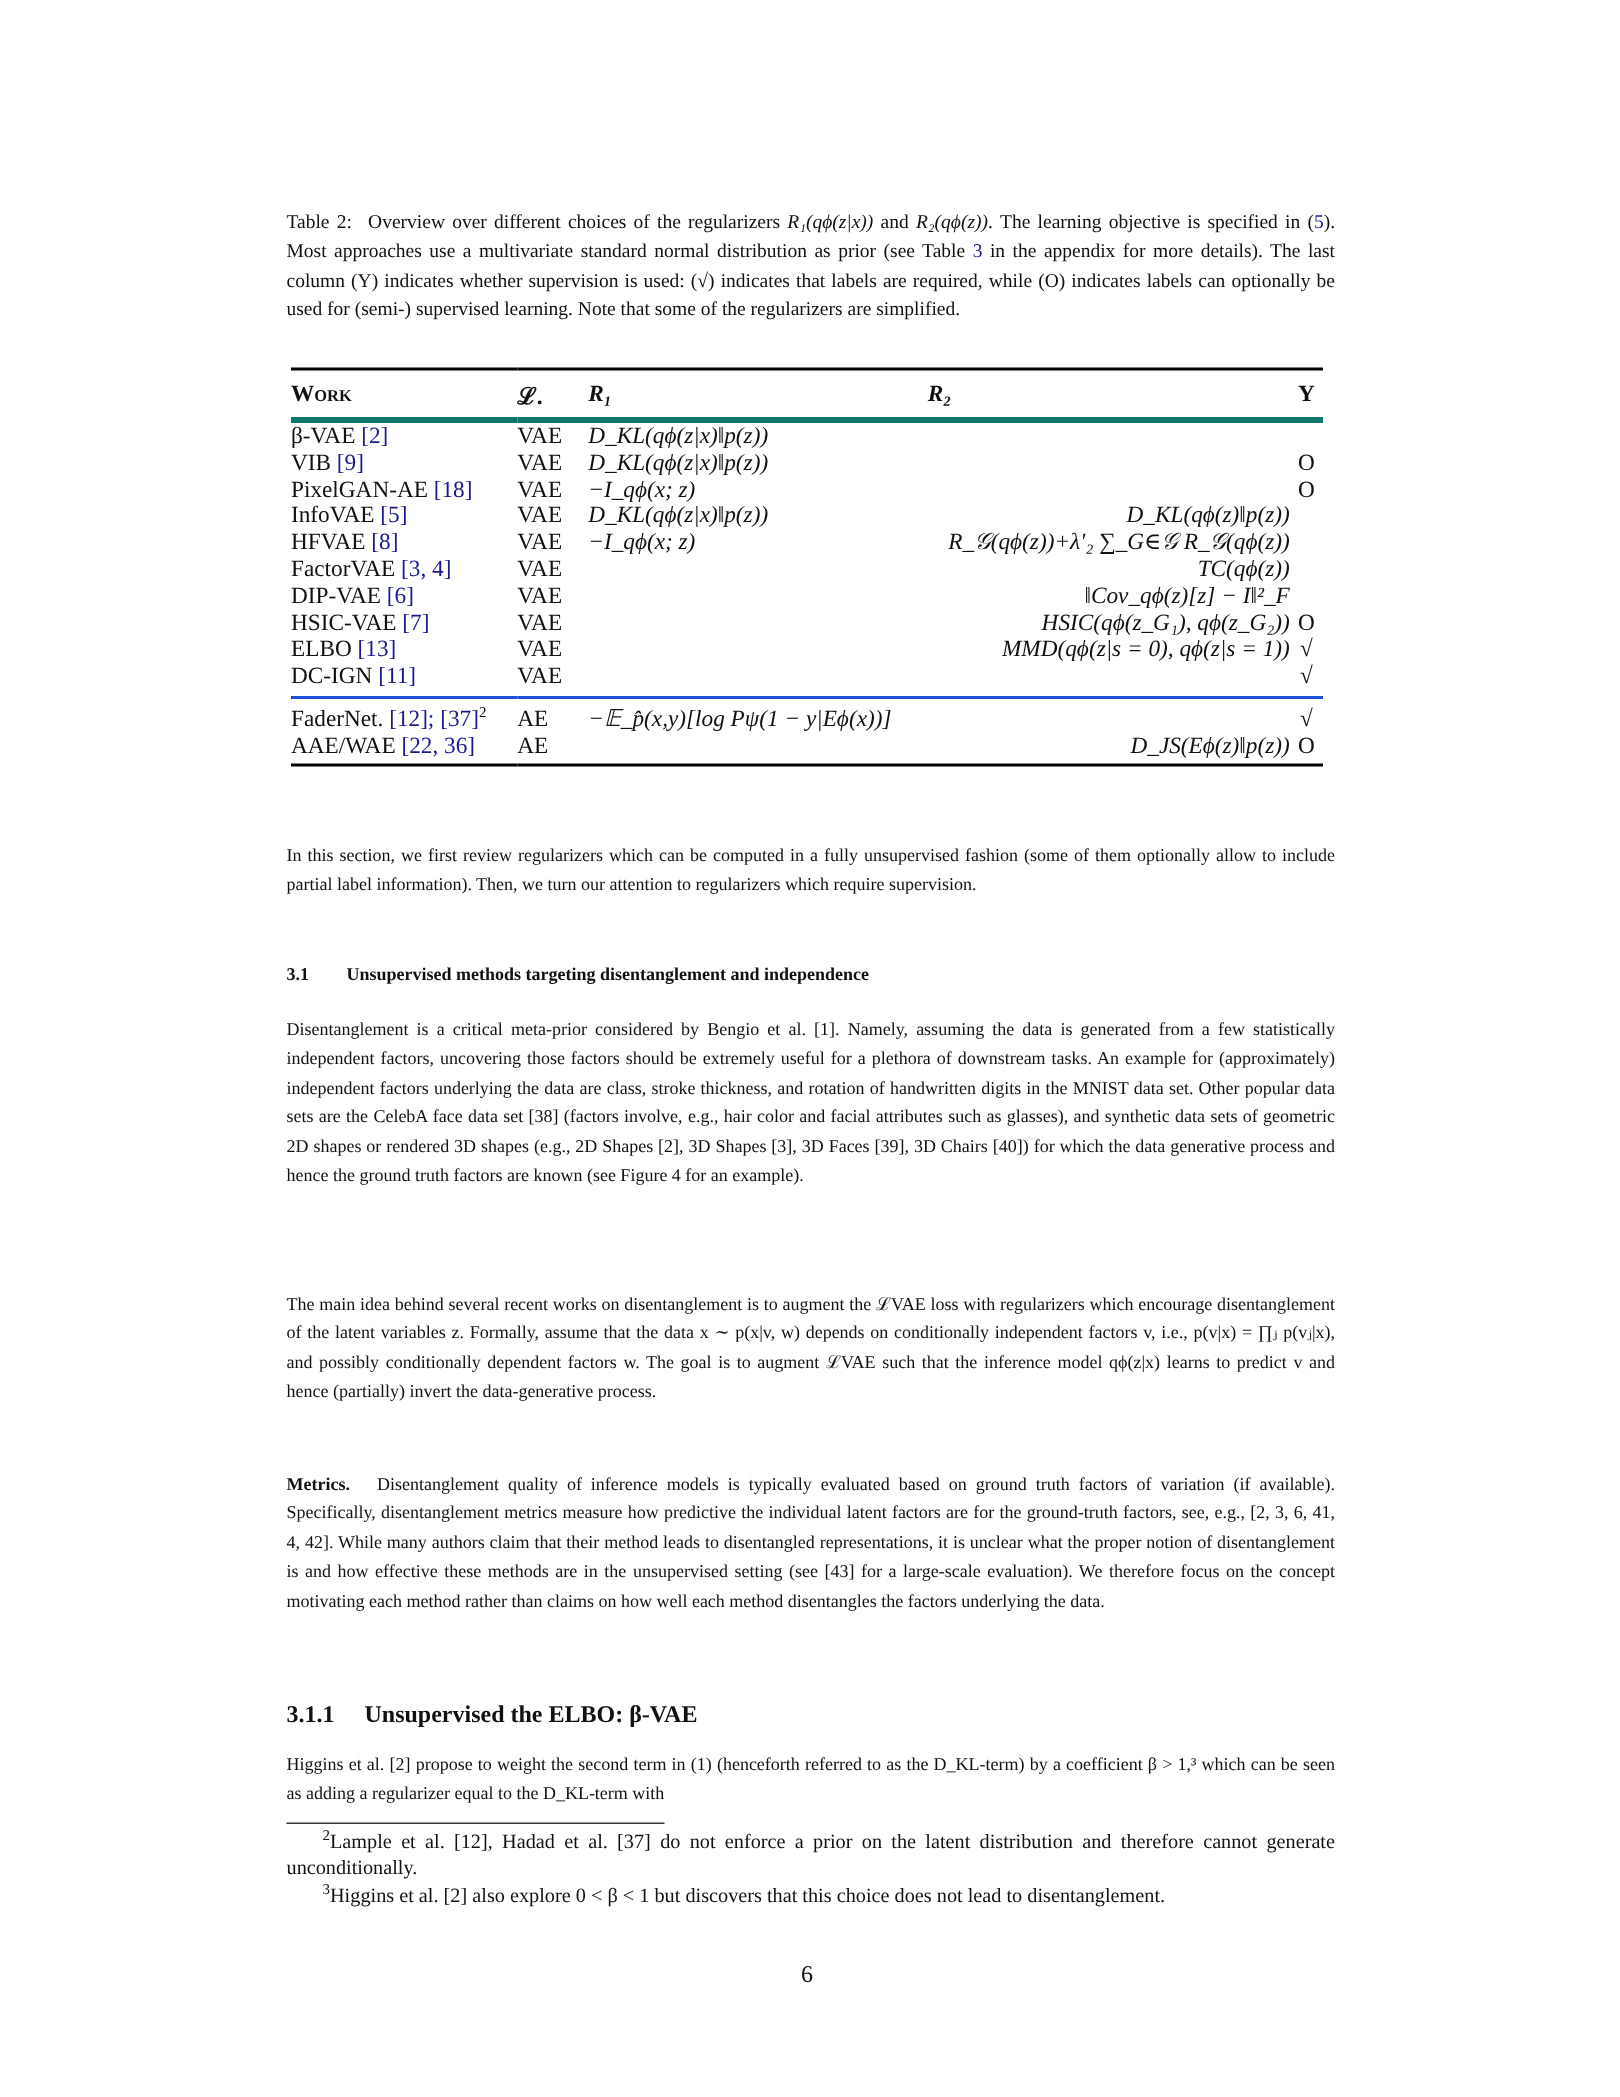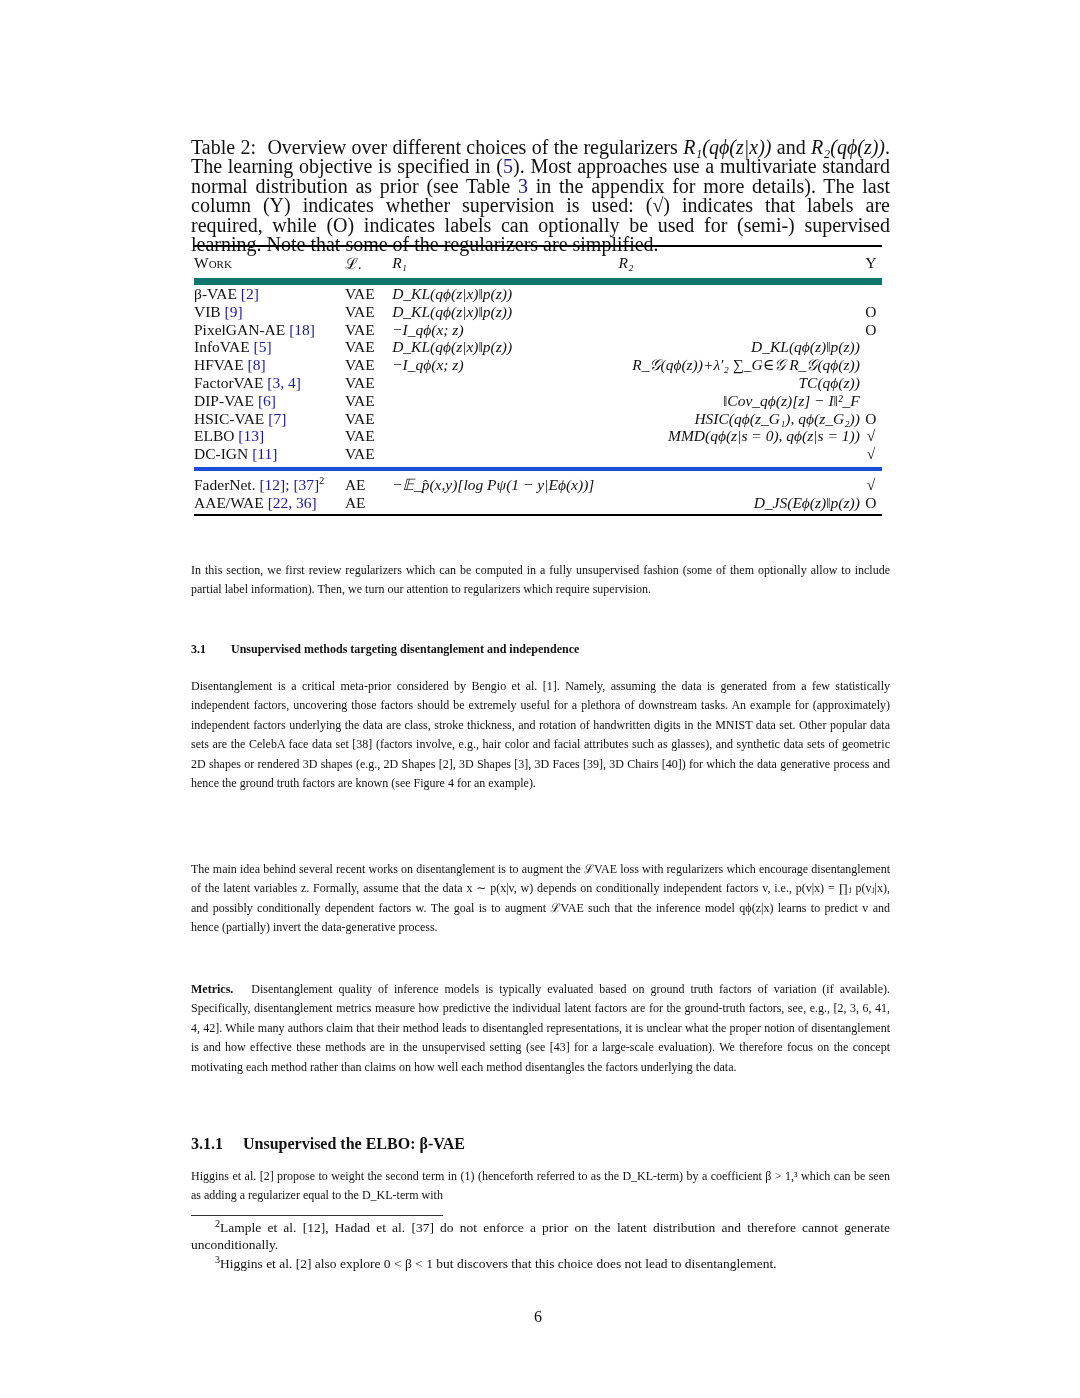--- a/index.html
+++ b/index.html
@@ -1,31 +1,31 @@
 <!DOCTYPE html>
 <html><head>
 <meta charset="utf-8">
 <style>
   html, body { margin: 0; padding: 0; background: #ffffff; }
   body { width: 1080px; height: 1398px; position: relative; overflow: hidden;
          font-family: "Liberation Serif", "DejaVu Serif", serif; color: #111; }
   .page { position: absolute; left: 191px; top: 0; width: 699px; }
-  .caption { position: absolute; top: 138px; left: 0; width: 699px; font-size: 20px; line-height: 19.4px; text-align: justify; }
+  .caption { position: absolute; top: 138px; left: 0; width: 699px; font-size: 13px; line-height: 19.4px; text-align: justify; }
   .caption .lbl { margin-right: 6px; }
   .cite { color: #1a1a8c; }
   i.m { font-style: italic; font-family: "Liberation Serif", "DejaVu Serif", serif; }
   sub, sup { font-size: 10px; line-height: 0; }
   .sc { font-variant: small-caps; }
 
   table.tbl { position: absolute; top: 245px; left: 3px; width: 688px; border-collapse: collapse; font-size: 15.5px; }
-  table.tbl th { font-weight: normal; text-align: left; padding: 5px 0 4px 0; border-bottom: 7px solid #0f766e; }
+  table.tbl th { font-weight: bold; text-align: left; padding: 5px 0 4px 0; border-bottom: 4px solid #0f766e; }
   table.tbl thead tr { border-top: 2px solid #000; }
   table.tbl td { padding: 0; line-height: 17.8px; white-space: nowrap; vertical-align: top; }
   table.tbl tbody.g1 tr:first-child td { padding-top: 0; }
-  table.tbl tbody.g1 tr:last-child td { padding-bottom: 4px; border-bottom: 4px solid #1d4ed8; margin-left: 30px; }
+  table.tbl tbody.g1 tr:last-child td { padding-bottom: 4px; border-bottom: 2px solid #1d4ed8; margin-left: 30px; }
   table.tbl tbody.g2 tr:first-child td { padding-top: 5px; }
   table.tbl tbody.g2 tr:last-child td { padding-bottom: 2px; border-bottom: 2px solid #000; }
   .c1 { width: 150px; } .c2 { width: 47px; } .c3 { width: 225px; } .c4 { width: 240px; text-align: right; } .c5 { width: 22px; text-align: center !important; }
   td.c5 { text-align: center; }
 
   .para { position: absolute; left: 0; width: 699px; font-size: 12px; line-height: 19.4px; text-align: justify; margin: 0; }
   .h2 { position: absolute; left: 0; font-size: 12px; font-weight: bold; margin: 0; }
   .h2 .num { display: inline-block; width: 40px; }
   .h3 { position: absolute; left: 0; font-size: 16px; font-weight: bold; margin: 0; }
   .h3 .num { display: inline-block; width: 52px; }

